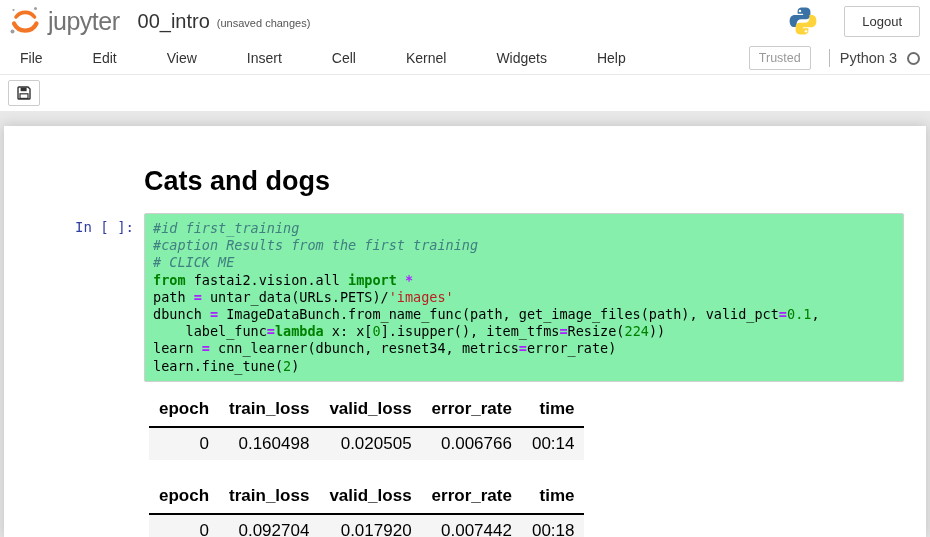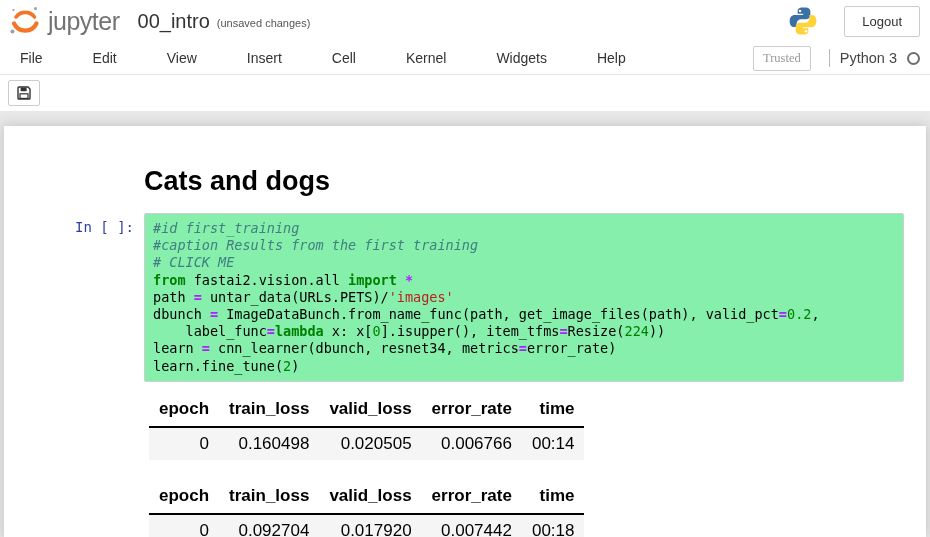--- a/index.html
+++ b/index.html
@@ -15,21 +15,21 @@
   .nb-checkpoint { font-size:11px; color:#555; margin-left:7px; position:relative; top:2px; }
   .header-right { margin-left:auto; display:flex; align-items:center; gap:26px; }
   .logout-btn { font-size:13px; color:#333; background:#fff; border:1px solid #ccc; border-radius:2px; padding:7px 17px; cursor:pointer; }
 
   
   .menubar { display:flex; align-items:center; height:33px; border-bottom:1px solid #e7e7e7; padding:0 10px; background:#fff; }
   .menu-items { list-style:none; display:flex; align-items:center; height:100%;gap:20px; }
   .menu-item { font-size:14px; color:#333; padding:0 15px; height:100%; display:flex; align-items:center; cursor:pointer; }
   .menu-item:first-child { padding-left:10px; }
   .menubar-right { margin-left:auto; display:flex; align-items:center; gap:10px; }
-  .trusted { font-size:12.5px; color:#999; border:1px solid #ccc; border-radius:2px; padding:4px 9px; background:#fff;font-family:Liberation Serif, serif; }
+  .trusted { font-size:12.5px; color:#999; border:1px solid #ccc; border-radius:2px; padding:4px 9px; background:#fff; }
   .kernel-sep { width:1px; height:18px; background:#bbb; margin-left:8px; }
   .kernel-name { font-size:14.5px; color:#444; }
   .kernel-ind { width:13px; height:13px; border:2px solid #6d6d6d; border-radius:50%; background:#fff; }
 
   
   .toolbar { display:flex; align-items:flex-start; padding:5px 8px 6px 8px; background:#fff; gap:6px;flex-direction:column; }
   .btn-group { display:flex; }
   .tbtn { height:26px; min-width:31px; background:#fff; border:1px solid #ccc; display:flex; align-items:center; justify-content:center; padding:0 7px; cursor:pointer; color:#212121; }
   .btn-group .tbtn + .tbtn { margin-left:-1px; }
   .btn-group .tbtn:first-child { border-radius:2px 0 0 2px; }
@@ -216,21 +216,21 @@
       </div>
 
       <div class="cell-row">
         <div class="prompt-col">In [ ]:</div>
         <div class="code-box">
             <div class="cm-line"><span class="tok-cm">#id first_training</span></div>
             <div class="cm-line"><span class="tok-cm">#caption Results from the first training</span></div>
             <div class="cm-line"><span class="tok-cm"># CLICK ME</span></div>
             <div class="cm-line"><span class="tok-kw">from</span><span class="tok-pl"> fastai2.vision.all </span><span class="tok-kw">import</span><span class="tok-pl"> </span><span class="tok-op">*</span></div>
             <div class="cm-line"><span class="tok-pl">path </span><span class="tok-op">=</span><span class="tok-pl"> untar_data(URLs.PETS)/</span><span class="tok-st">'images'</span></div>
-            <div class="cm-line"><span class="tok-pl">dbunch </span><span class="tok-op">=</span><span class="tok-pl"> ImageDataBunch.from_name_func(path, get_image_files(path), valid_pct</span><span class="tok-op">=</span><span class="tok-nu">0.2</span><span class="tok-pl">,</span></div>
+            <div class="cm-line"><span class="tok-pl">dbunch </span><span class="tok-op">=</span><span class="tok-pl"> ImageDataBunch.from_name_func(path, get_image_files(path), valid_pct</span><span class="tok-op">=</span><span class="tok-nu">0.1</span><span class="tok-pl">,</span></div>
             <div class="cm-line"><span class="tok-pl">    label_func</span><span class="tok-op">=</span><span class="tok-kw">lambda</span><span class="tok-pl"> x: x[</span><span class="tok-nu">0</span><span class="tok-pl">].isupper(), item_tfms</span><span class="tok-op">=</span><span class="tok-pl">Resize(</span><span class="tok-nu">224</span><span class="tok-pl">))</span></div>
             <div class="cm-line"><span class="tok-pl">learn </span><span class="tok-op">=</span><span class="tok-pl"> cnn_learner(dbunch, resnet34, metrics</span><span class="tok-op">=</span><span class="tok-pl">error_rate)</span></div>
             <div class="cm-line"><span class="tok-pl">learn.fine_tune(</span><span class="tok-nu">2</span><span class="tok-pl">)</span></div>
           </div>
       </div>
 
       <div class="output-area">
           <table class="df">
             <thead>
               <tr>

